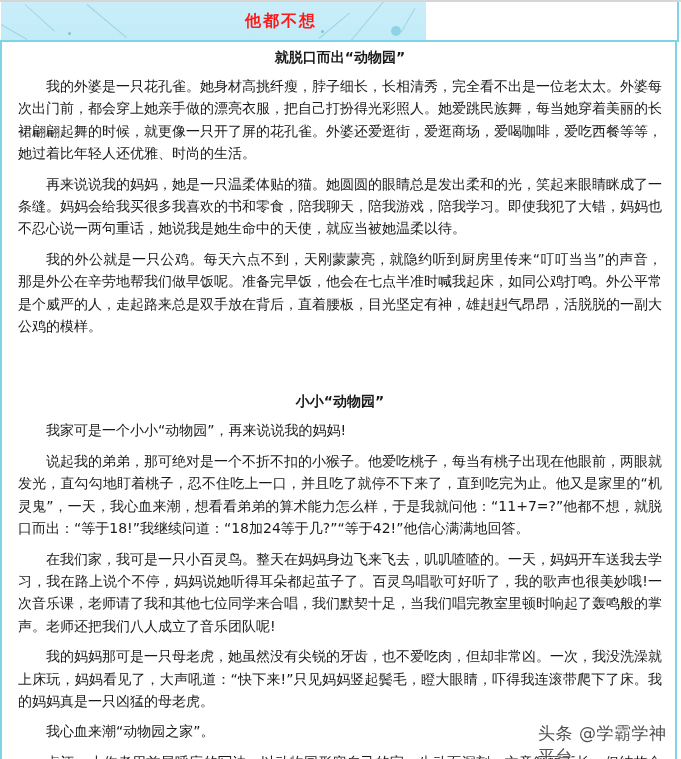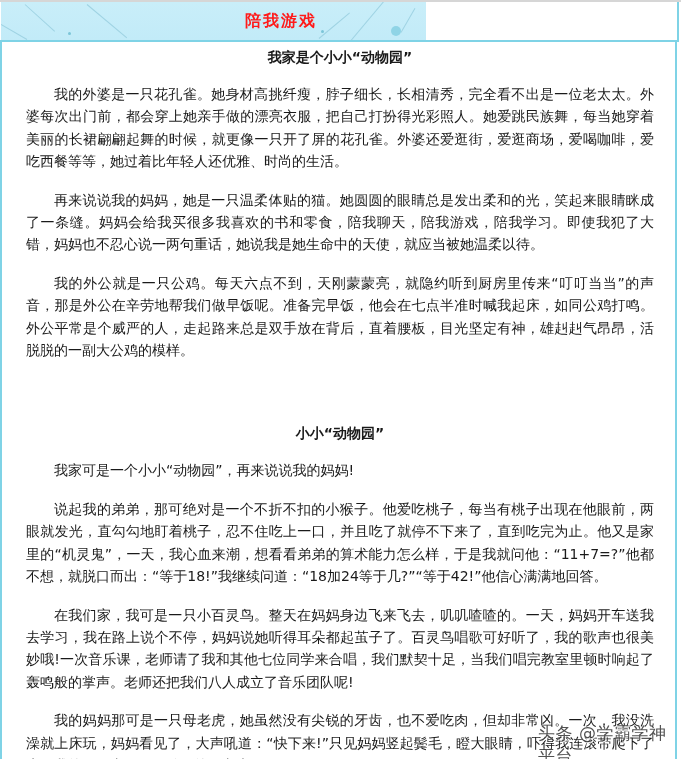--- a/index.html
+++ b/index.html
@@ -11,49 +11,49 @@
   .banner .deco-line { position: absolute; height: 1px; background: #9fd3e3; transform-origin: left center; }
   .banner .deco-dot { position: absolute; border-radius: 50%; background: #8fd4e6; }
   .banner-title { position: absolute; left: 244px; top: 9px; font-size: 16px; font-weight: bold;
                   color: #ff1a1a; letter-spacing: 2px; }
   .frame { position: absolute; left: 0; top: 40px; width: 677px; height: 719px;
            border-left: 2px solid #7fd3e6; border-right: 2px solid #7fd3e6; border-top: 2px solid #7fd3e6;
            box-sizing: border-box; }
   .frame-top-right { position: absolute; left: 677px; top: 2px; width: 2px; height: 40px; background: #7fd3e6; }
   .content { position: absolute; left: 10px; top: 45px; width: 660px; font-size: 14px; line-height: 22.4px; }
   .essay-title { text-align: center; font-weight: bold; font-size: 14px; margin: 0; height: 22px; line-height: 24px; }
-  .para { margin: 16px; text-indent: 28px; text-align: justify; }
+  .para { margin: 8px; text-indent: 28px; text-align: justify; }
   .spacer { height: 44px; }
   .watermark { position: absolute; left: 538px; top: 722px; font-size: 17px; color: #333;
                opacity: 0.85; text-shadow: 0 0 1px #fff, 1px 1px 0 #fff; letter-spacing: 0.5px; }
 </style>
 </head>
 <body>
 
 <div class="top-rule"></div>
 
 <div class="banner">
   <div class="deco-line" style="left:24px;top:2px;width:40px;transform:rotate(42deg);"></div>
   <div class="deco-line" style="left:0px;top:22px;width:30px;transform:rotate(30deg);"></div>
   <div class="deco-line" style="left:86px;top:2px;width:52px;transform:rotate(40deg);"></div>
   <div class="deco-line" style="left:318px;top:36px;width:40px;transform:rotate(-40deg);"></div>
   <div class="deco-line" style="left:350px;top:38px;width:52px;transform:rotate(-50deg);"></div>
   <div class="deco-line" style="left:400px;top:30px;width:28px;transform:rotate(-60deg);"></div>
   <div class="deco-dot" style="left:390px;top:24px;width:10px;height:10px;"></div>
   <div class="deco-dot" style="left:67px;top:30px;width:3px;height:3px;background:#7cc5d8;"></div>
   <div class="deco-dot" style="left:320px;top:28px;width:3px;height:3px;background:#7cc5d8;"></div>
-  <div class="banner-title">陪我游戏</div>
+  <div class="banner-title">他都不想</div>
 </div>
 
 <div class="frame-top-right"></div>
 <div class="frame"></div>
 
 <div class="content">
   <section>
-    <h2 class="essay-title">我家是个小小“动物园”</h2>
+    <h2 class="essay-title">就脱口而出“动物园”</h2>
     <p class="para">我的外婆是一只花孔雀。她身材高挑纤瘦，脖子细长，长相清秀，完全看不出是一位老太太。外婆每次出门前，都会穿上她亲手做的漂亮衣服，把自己打扮得光彩照人。她爱跳民族舞，每当她穿着美丽的长裙翩翩起舞的时候，就更像一只开了屏的花孔雀。外婆还爱逛街，爱逛商场，爱喝咖啡，爱吃西餐等等，她过着比年轻人还优雅、时尚的生活。</p>
     <p class="para">再来说说我的妈妈，她是一只温柔体贴的猫。她圆圆的眼睛总是发出柔和的光，笑起来眼睛眯成了一条缝。妈妈会给我买很多我喜欢的书和零食，陪我聊天，陪我游戏，陪我学习。即使我犯了大错，妈妈也不忍心说一两句重话，她说我是她生命中的天使，就应当被她温柔以待。</p>
     <p class="para">我的外公就是一只公鸡。每天六点不到，天刚蒙蒙亮，就隐约听到厨房里传来“叮叮当当”的声音，那是外公在辛劳地帮我们做早饭呢。准备完早饭，他会在七点半准时喊我起床，如同公鸡打鸣。外公平常是个威严的人，走起路来总是双手放在背后，直着腰板，目光坚定有神，雄赳赳气昂昂，活脱脱的一副大公鸡的模样。</p>
   </section>
 
   <div class="spacer"></div>
 
   <section>
     <h2 class="essay-title">小小“动物园”</h2>
     <p class="para">我家可是一个小小“动物园”，再来说说我的妈妈!</p>

